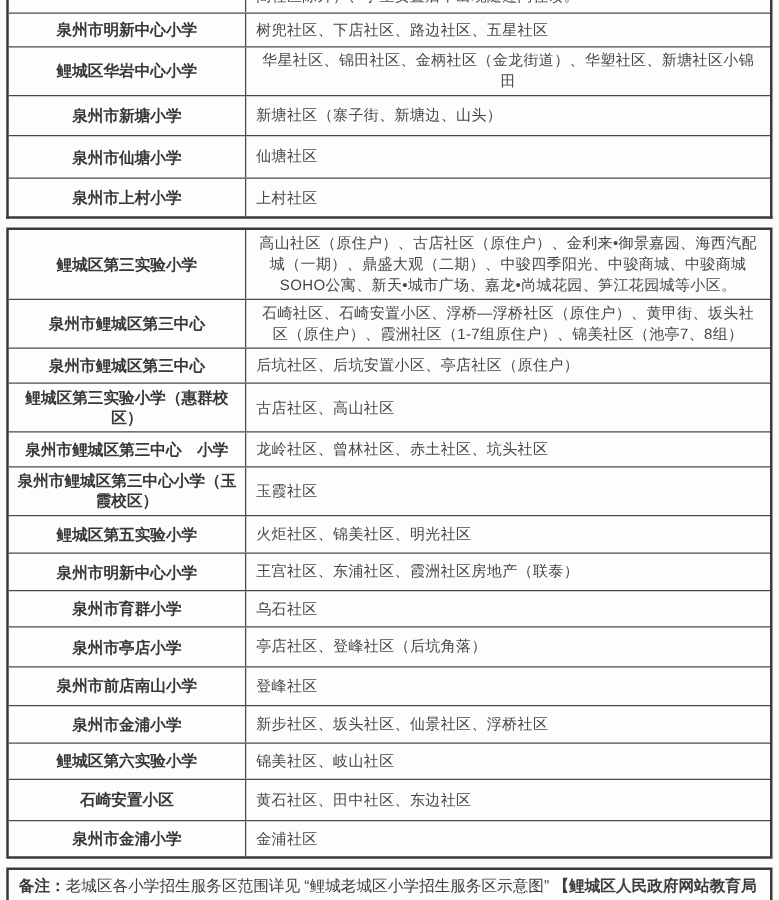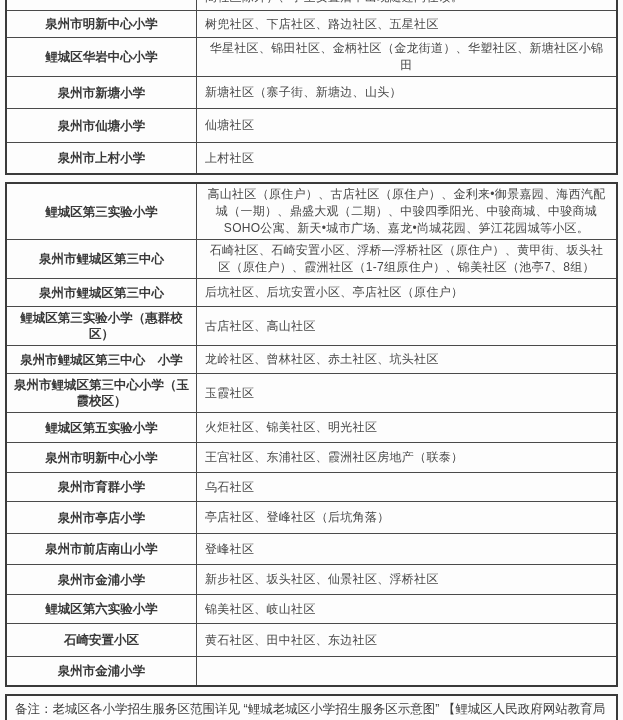--- a/index.html
+++ b/index.html
@@ -32,21 +32,21 @@
   }
   .row.partial{height:10px;overflow:hidden;}
   .row.partial .comm{align-items:flex-start;padding-top:0;}
   .row.partial .clip{display:block;margin-top:-11px;white-space:nowrap;}
   .gap{height:7px;}
   .note{
     border:2px solid #3a3a3a;background:#fdfdfd;
     padding:4px 8px;font-size:12.5px;line-height:19px;color:#3d3d3d;
     box-sizing:border-box;
   }
-  .note .b{font-weight:normal;}
+  .note .b{font-weight:bold;}
 </style>
 </head>
 <body>
 
 <div class="page">
 
   <div class="tbl no-top">
     <div class="row partial">
       <div class="cell school"></div>
       <div class="cell comm">
@@ -129,20 +129,21 @@
     <div class="row" style="min-height:28px">
       <div class="cell school">鲤城区第六实验小学</div>
       <div class="cell comm">锦美社区、岐山社区</div>
     </div>
     <div class="row" style="min-height:32px">
       <div class="cell school">石崎安置小区</div>
       <div class="cell comm">黄石社区、田中社区、东边社区</div>
     </div>
     <div class="row" style="min-height:28px">
       <div class="cell school">泉州市金浦小学</div>
+      <div class="cell comm">金浦社区</div>
     </div>
   </div>
 
   <div class="gap"></div>
 
   <div class="note">
     <span class="b">备注：</span><span>老城区各小学招生服务区范围详见 “鲤城老城区小学招生服务区示意图”  </span><span class="b">【鲤城区人民政府网站教育局政务公开招生政策专栏 www.qzlc.gov.cn/zwgk/qzbm/jyj/zszc/ 】</span>
   </div>
 
 </div>

